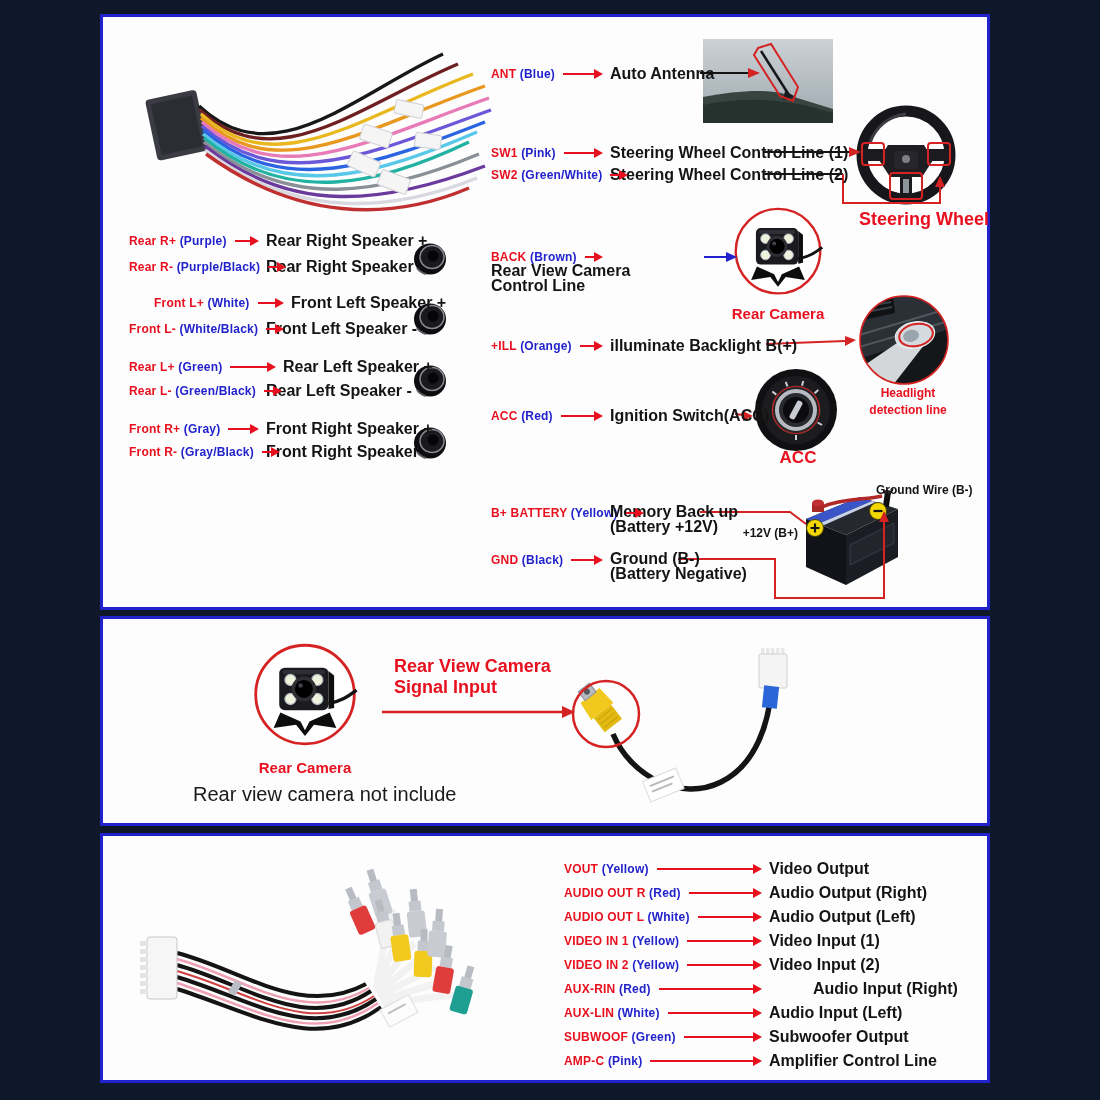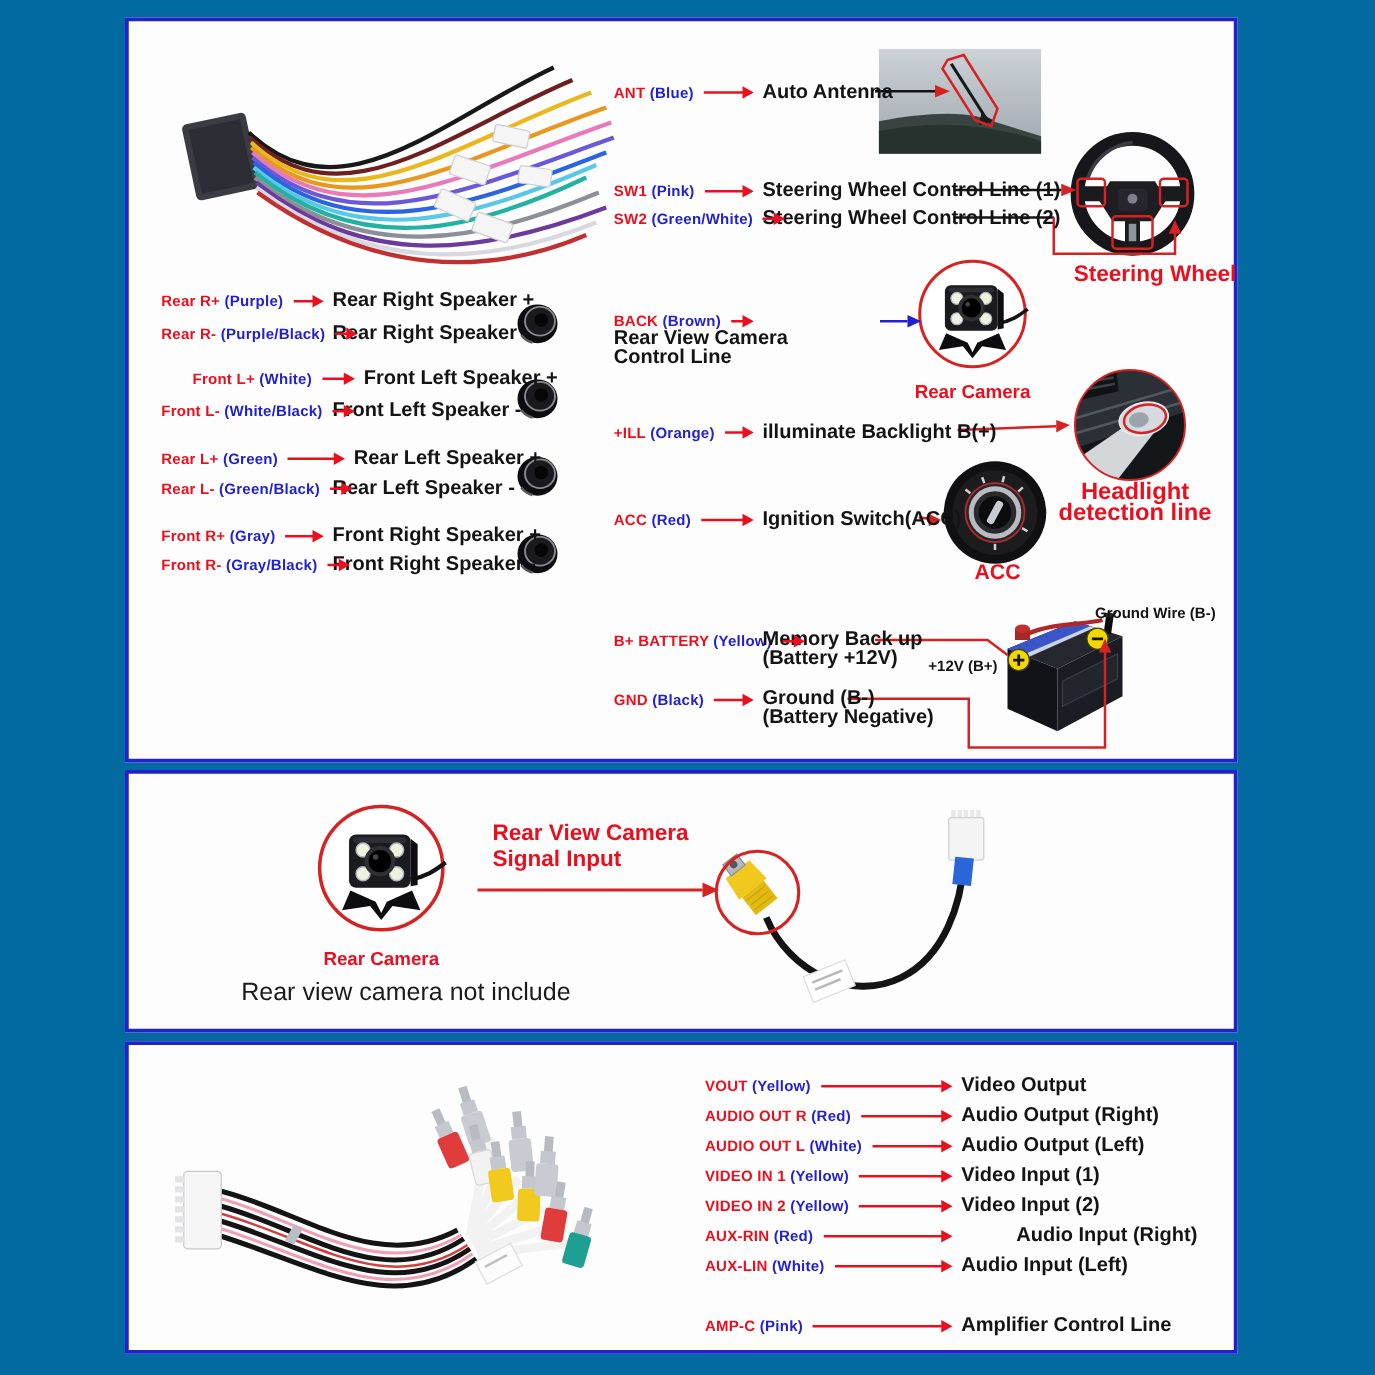--- a/index.html
+++ b/index.html
@@ -1,16 +1,16 @@
 <!DOCTYPE html>
 <html><head>
 <meta charset="utf-8">
 <style>
   html,body{margin:0;padding:0;background:#fff;}
-  .page{position:relative;width:1100px;height:1100px;background:#0369a1;overflow:hidden;
+  .page{position:relative;width:1100px;height:1100px;background:#0f172a;overflow:hidden;
         font-family:"Liberation Sans","DejaVu Sans",sans-serif;}
   .box{position:absolute;left:100px;width:890px;border:3px solid #2222cc;background:#fdfdfe;box-sizing:border-box;}
   #sec1{top:14px;height:596px;}
   #sec2{top:616px;height:210px;}
   #sec3{top:833px;height:250px;}
   .row{position:absolute;display:flex;align-items:center;z-index:6;}
   .rowd{align-items:flex-start;}
   .la{display:flex;align-items:center;flex:0 0 auto;}
   .rowd .la{height:15px;}
   .wl{white-space:nowrap;font-weight:bold;font-size:12px;letter-spacing:.2px;}
@@ -326,21 +326,21 @@
     <div class="row" style="left:26px;top:427px;">
       <div class="la" style="width:137px">
           <span class="wl"><span class="rn">Front R-</span> <span class="cn">(Gray/Black)</span></span>
           <i class="arr"></i>
         </div>
       <span class="desc">Front Right Speaker -</span>
     </div>
 
     <div class="cap" style="left:756px;top:192px;width:96px;font-size:18px">Steering Wheel</div>
     <div class="cap" style="left:627px;top:288px;width:96px;font-size:15px">Rear Camera</div>
-    <div class="cap" style="left:740px;top:368px;width:130px;font-size:19px;line-height:17px">
+    <div class="cap" style="left:740px;top:368px;width:130px;font-size:12px;line-height:17px">
         <div>Headlight</div>
         <div>detection line</div>
       </div>
     <div class="cap" style="left:655px;top:431px;width:80px;font-size:17px">ACC</div>
     <div class="blk" style="left:773px;top:466px">Ground Wire (B-)</div>
     <div class="blk" style="left:595px;top:509px;width:100px;text-align:right">+12V  (B+)</div>
   </section>
 
   <section class="box" id="sec2">
     <svg class="img" style="left:146px;top:24px" width="112" height="112" viewBox="0 0 100 100">
@@ -507,20 +507,27 @@
         </div>
       <span class="desc">Audio Input (Right)</span>
     </div>
     <div class="row" style="left:461px;top:169px;">
       <div class="la" style="width:205px">
           <span class="wl"><span class="rn">AUX-LIN</span> <span class="cn">(White)</span></span>
           <i class="arr"></i>
         </div>
       <span class="desc">Audio Input (Left)</span>
     </div>
+    <div class="row" style="left:461px;top:193px;">
+      <div class="la" style="width:205px">
+          <span class="wl"><span class="rn">SUBWOOF</span> <span class="cn">(Green)</span></span>
+          <i class="arr"></i>
+        </div>
+      <span class="desc">Subwoofer Output</span>
+    </div>
     <div class="row" style="left:461px;top:217px;">
       <div class="la" style="width:205px">
           <span class="wl"><span class="rn">AMP-C</span> <span class="cn">(Pink)</span></span>
           <i class="arr"></i>
         </div>
       <span class="desc">Amplifier Control Line</span>
     </div>
   </section>
 
   <svg id="overlay" width="1100" height="1100" viewBox="0 0 1100 1100">

